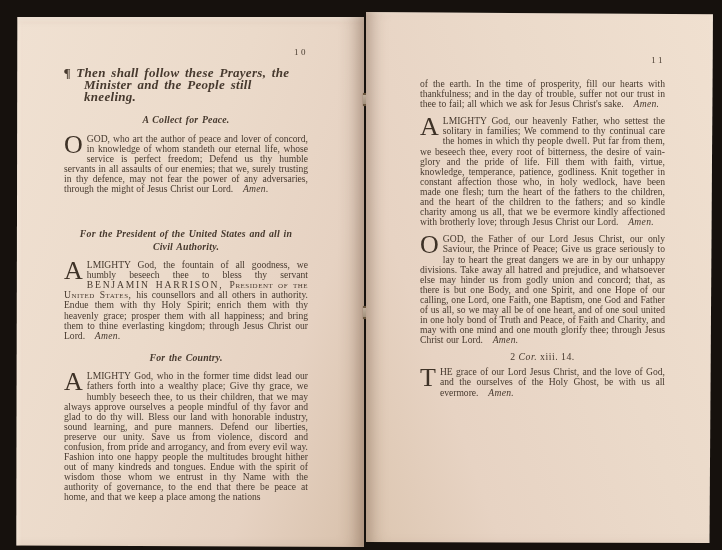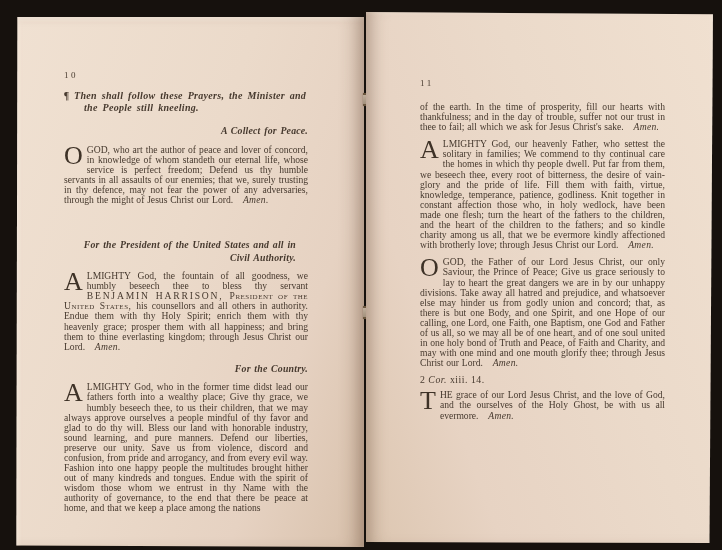--- a/index.html
+++ b/index.html
@@ -43,44 +43,43 @@
   .staple::before, .staple::after {
     content: ""; position: absolute; left: 0; width: 3px; height: 2px; background: #6b5razor;
     background: #6b573f;
   }
   .staple::before { top: 0; }
   .staple::after { bottom: 0; }
   .staple-top { top: 82px; }
   .staple-bottom { top: 295px; }
 
   .folio {
-    text-align: left;
+    text-align: right;
     font-size: 9px; letter-spacing: 2.5px;
     color: #4a3d31;
-    margin-top: 23px;
   }
   .rubric {
     margin: 10px 0 0 0;
-    font-size: 10px; font-weight: bold; font-style: italic;
+    font-size: 13px; font-weight: bold; font-style: italic;
     line-height: 12px;
     padding-left: 20px; text-indent: -20px;
     letter-spacing: 0.3px;
     word-spacing: 2px;
   }
   .heading {
     margin: 11px auto 0 auto;
     font-size: 9.8px; font-weight: 600; font-style: italic;
-    text-align: right; line-height: 12.5px;
+    text-align: center; line-height: 12.5px;
     letter-spacing: 0.2px; word-spacing: 1px;
   }
   .heading-president { max-width: 220px; margin-top: 34px; }
   .heading-verse {
     margin: 6px auto 0 auto;
     font-size: 9.8px; font-weight: normal; font-style: normal;
-    text-align: left; letter-spacing: 0.5px;
+    text-align: center; letter-spacing: 0.5px;
   }
   .heading-verse .it { font-style: italic; }
   .para {
     margin: 7px 0 0 0;
     font-size: 9.6px; line-height: 10.1px;
     text-align: justify;
     word-spacing: 0.4px;
   }
   .para-cont { margin-top: 14px; }
   .para-verse { margin-top: 5px; }

